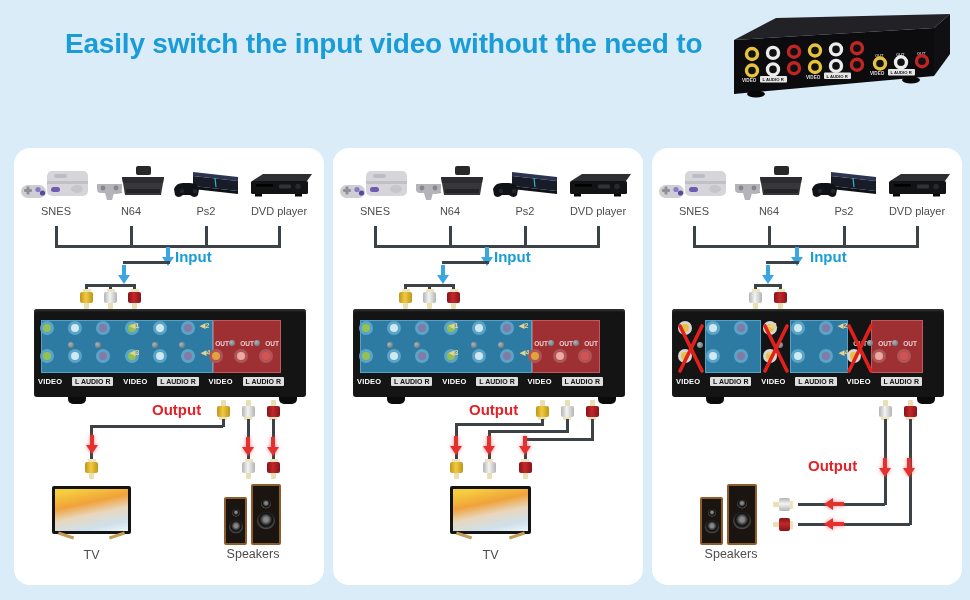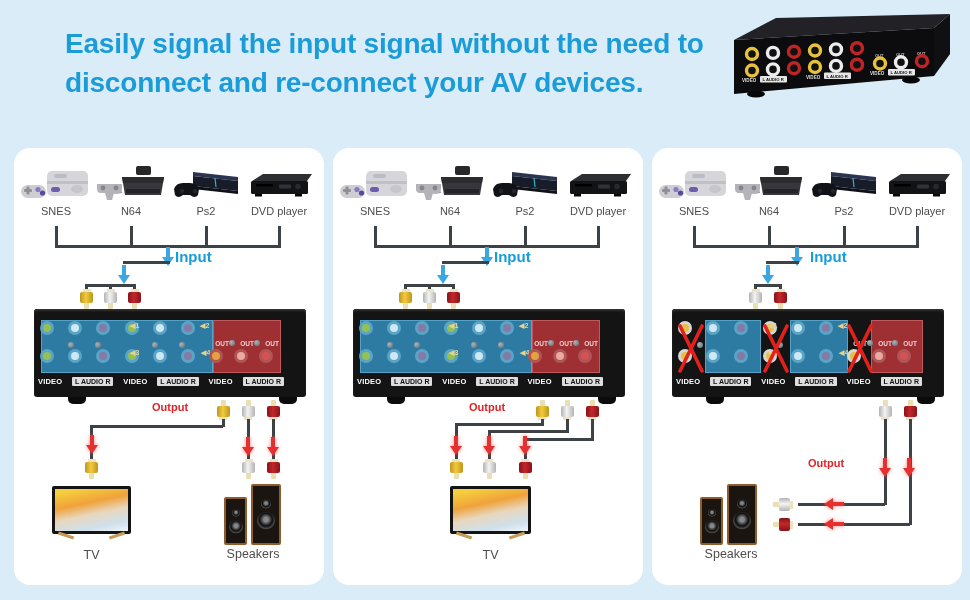--- a/index.html
+++ b/index.html
@@ -13,21 +13,21 @@
 .title{position:absolute;left:65px;font-size:28px;font-weight:bold;color:var(--accent_blue);letter-spacing:-.2px;white-space:nowrap}
 .subtitle{position:absolute;left:65px;top:106px;font-size:14.5px;color:#3d3d3d;white-space:nowrap}
 .panel{position:absolute;top:148px;width:310px;height:437px;background:var(--panel_bg);border-radius:16px}
 .dev{position:absolute;top:16px;width:72px;text-align:center}
 .dev svg{width:72px;height:40px;display:block}
 .dlabel{font-size:11px;color:#4c4c4c;margin-top:1px}
 .lnv{position:absolute;width:3px;background:var(--cable)}
 .lnh{position:absolute;height:3px;background:var(--cable)}
 .iolabel{position:absolute;font-weight:bold;white-space:nowrap}
 .in-l{font-size:15px;color:var(--accent_blue)}
-.out-l{font-size:11px;color:var(--accent_red)}
+.out-l{font-size:15px;color:var(--accent_red)}
 .arrow{position:absolute;width:0;height:0;border-left:6px solid transparent;border-right:6px solid transparent;border-top:9px solid var(--arrow_blue)}
 .arrow::before{content:"";position:absolute;left:-2px;top:-19px;width:4px;height:11px;background:var(--arrow_blue)}
 .arrow.red{border-top-color:#e53030;filter:drop-shadow(0 0 2px rgba(240,80,80,.65))}
 .arrow.red::before{background:#e53030}
 .arrow.left{border:none;border-top:6px solid transparent;border-bottom:6px solid transparent;border-right:9px solid #e53030;filter:drop-shadow(0 0 2px rgba(240,80,80,.65))}
 .arrow.left::before{left:9px;top:-2px;width:11px;height:4px;background:#e53030}
 .plug{position:absolute;width:13px;height:11px;border-radius:2px}
 .plug::before{content:"";position:absolute;left:2.5px;top:-3px;width:8px;height:3px;background:#eee3bd}
 .plug::after{content:"";position:absolute;left:4px;bottom:-6px;width:5px;height:6px;background:#eadfb2;border-radius:0 0 1px 1px}
 .plug.up::before{top:auto;bottom:-3px}
@@ -69,22 +69,21 @@
 .spk{background:#1a1510;border:2.5px solid #8f5c2c;border-radius:2px;display:flex;flex-direction:column;align-items:center;justify-content:center;gap:3px}
 .spk.sm{width:23px;height:48px}
 .spk.lg{width:30px;height:61px}
 .drv{border-radius:50%;background:radial-gradient(circle at 50% 42%,#888 0 16%,#0e0e0e 46%,#4a4a4a 66%,#15100a 74%)}
 </style>
 </head>
 <body>
 
 <div class="page">
 
-  <div class="title" style="top:28px">Easily signal the input signal without the need to</div>
-  <div class="title" style="top:67px">disconnect and re-connect your AV devices.</div>
+  <div class="title" style="top:28px">Easily switch the input video without the need to</div>
 
   <svg style="position:absolute;left:704px;top:4px" width="255" height="100" viewBox="0 0 255 100">
     <polygon points="30,36 72,14 246,10 230,24" fill="#222226"></polygon>
     <polygon points="230,24 246,10 246,50 230,72" fill="#101013"></polygon>
     <polygon points="30,36 230,24 230,72 30,90" fill="#0c0c0e"></polygon>
     <ellipse cx="52" cy="90" rx="9" ry="3.5" fill="#060607"></ellipse>
     <ellipse cx="207" cy="76" rx="9" ry="3.5" fill="#060607"></ellipse>
     <circle cx="48" cy="50" r="5.5" fill="#111" stroke="#e8c23a" stroke-width="3.4"></circle>
     <circle cx="69" cy="48.9" r="5.5" fill="#111" stroke="#ececec" stroke-width="3.4"></circle>
     <circle cx="90" cy="47.7" r="5.5" fill="#111" stroke="#c02525" stroke-width="3.4"></circle>

